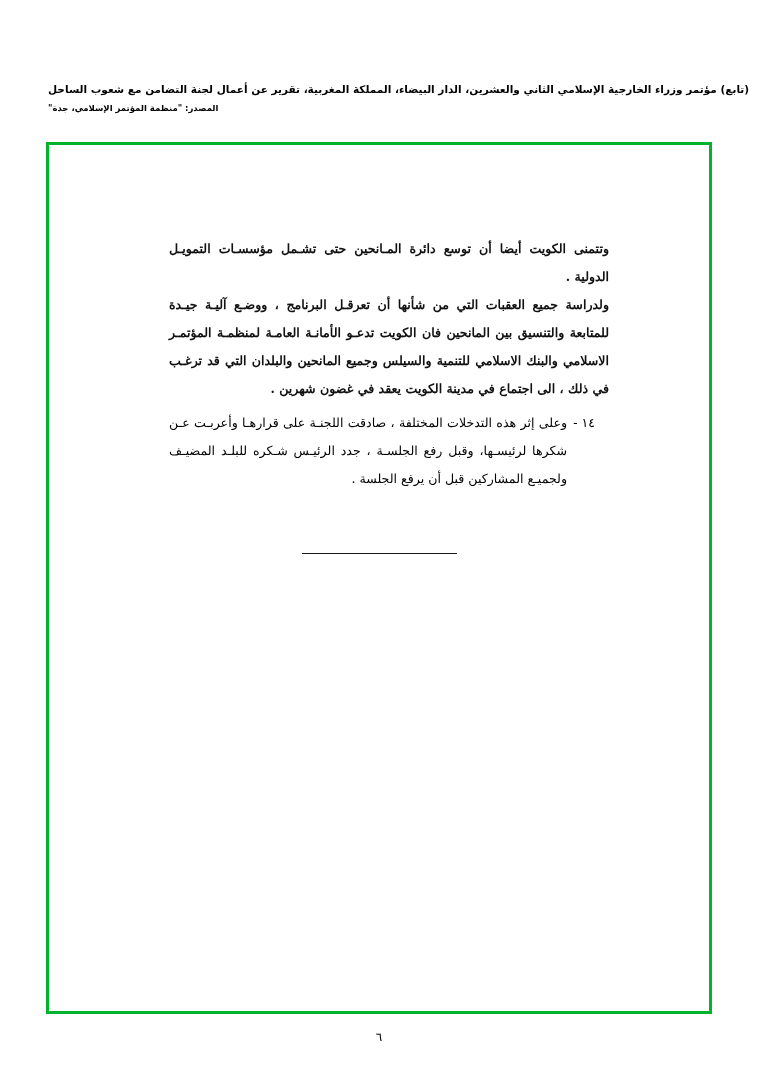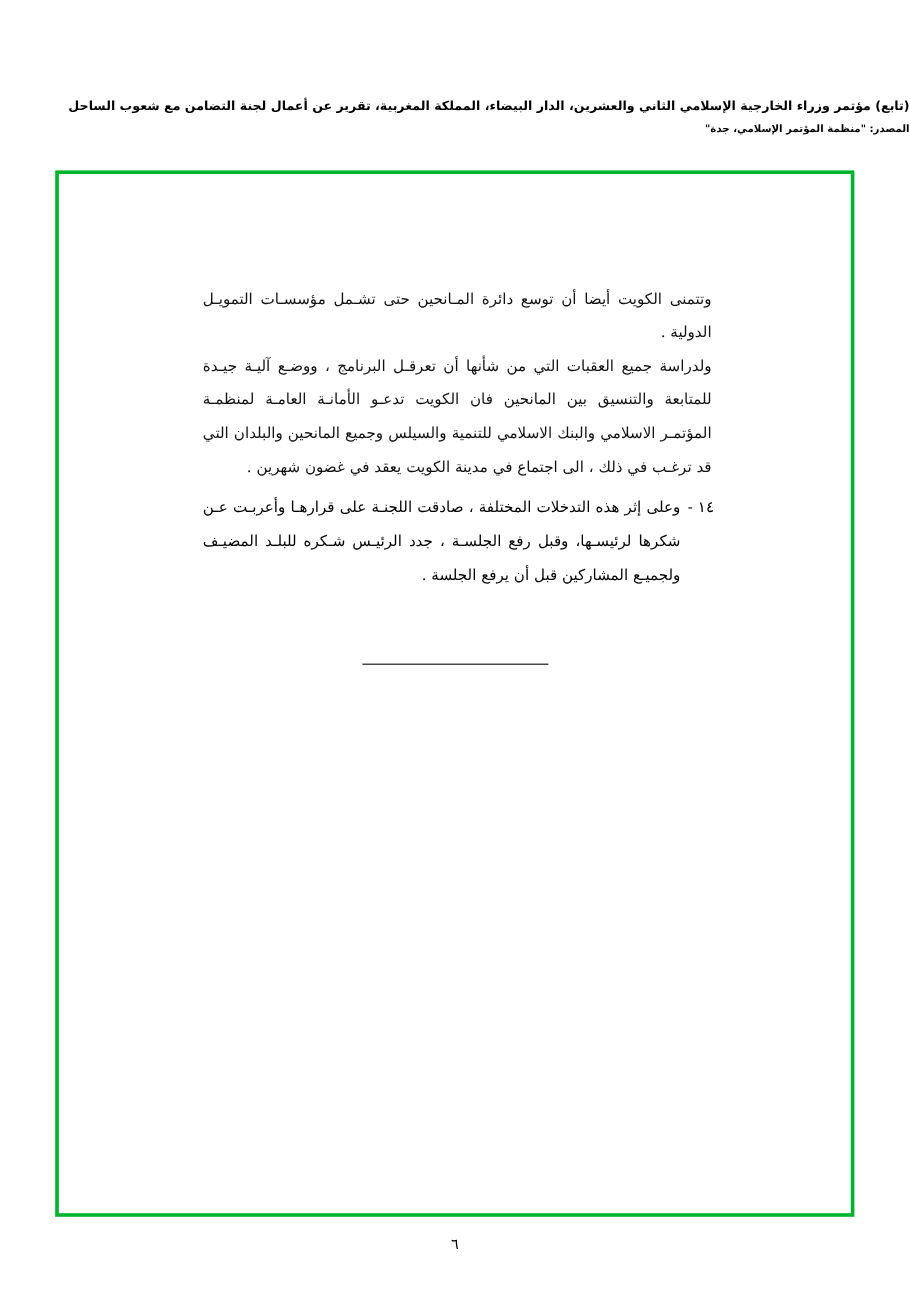--- a/index.html
+++ b/index.html
@@ -22,22 +22,23 @@
     width: 758px;
     height: 1078px;
   }
 
   
   .header {
     position: absolute;
     top: 82px;
     left: 0;
     right: 0;
-    text-align: right;
+    text-align: left;
     direction: rtl;
+    padding-left: 48px;
   }
   .header-line-1 {
     font-family: "DejaVu Sans", sans-serif;
     font-size: 10.5px;
     font-weight: bold;
     letter-spacing: 0px;
     white-space: nowrap;
     line-height: 14px;
     color: #000;
   }
@@ -70,23 +71,24 @@
     left: 120px;
     direction: rtl;
     text-align: justify;
   }
 
   .para {
     font-family: "DejaVu Serif", serif;
     font-size: 12.6px;
     line-height: 28px;
     color: #111;
-    margin: 0 16px 0 0;
+    margin: 0 0 0 0;
     text-align: justify;
     text-justify: inter-word;
+    font-weight: bold;
   }
   .para.tight {
     letter-spacing: 0.2px;
   }
 
   
   .clause {
     position: relative;
     margin-top: 6px;
     padding-right: 42px;

